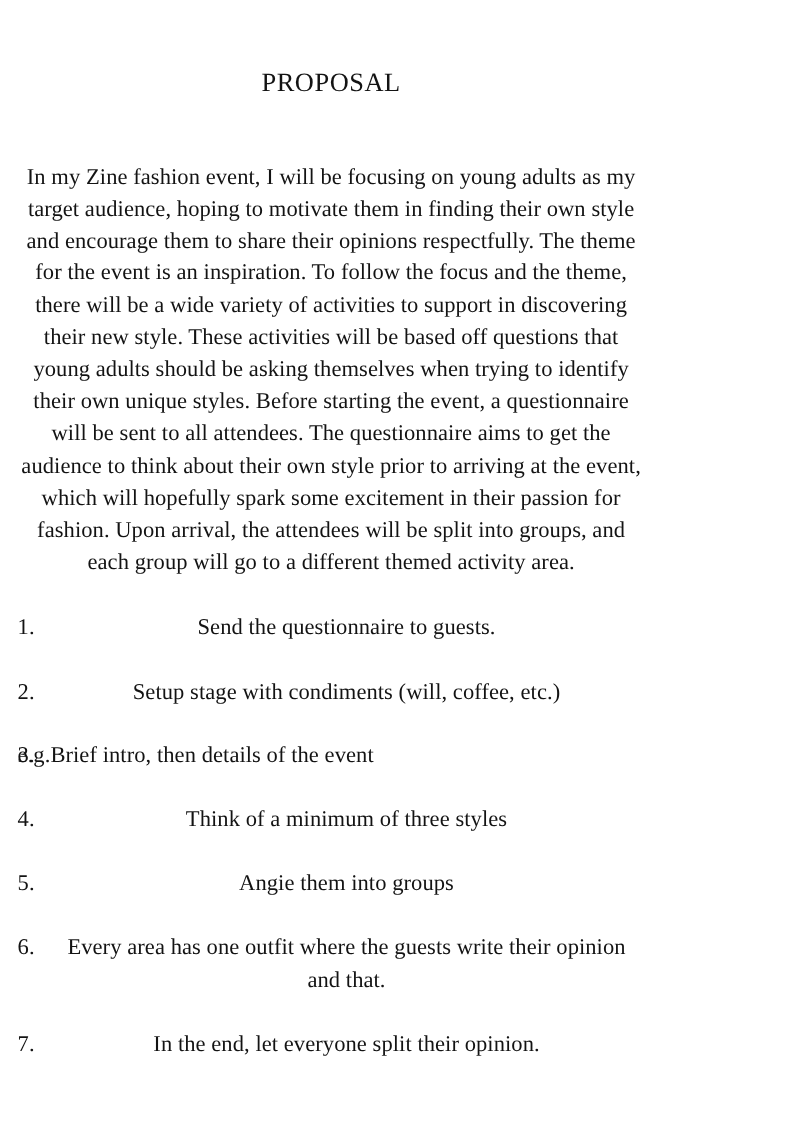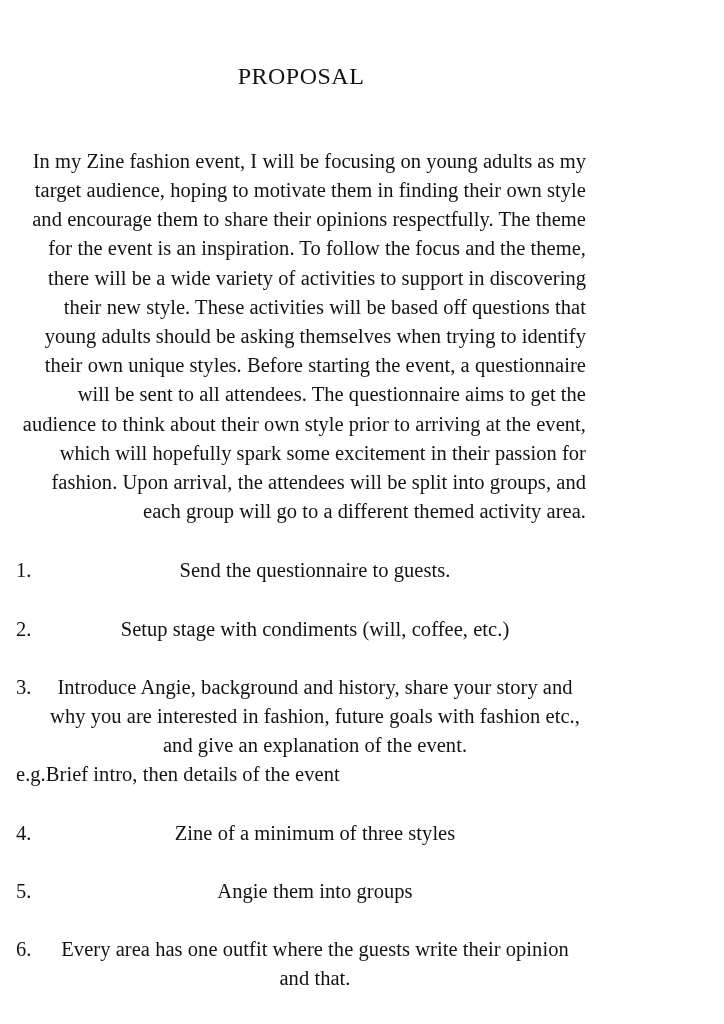--- a/index.html
+++ b/index.html
@@ -25,21 +25,21 @@
     text-align: center;
     font-size: 24px;
     font-weight: 400;
     letter-spacing: 0.5px;
     margin: 0 0 56px 0;
     line-height: 1.2;
   }
   .body-paragraph {
     font-size: 20.5px;
     line-height: 29.2px;
-    text-align: right;
+    text-align: center;
     margin: 0 0 30px 0;
     letter-spacing: 0.05px;
   }
   .numbered-list {
     list-style: none;
     margin: 0;
     padding: 0;
   }
   .list-item {
     font-size: 20.5px;
@@ -77,26 +77,25 @@
     <li class="list-item">
       <span class="marker">1.</span>
       <span class="item-text">Send the questionnaire to guests.</span>
     </li>
     <li class="list-item">
       <span class="marker">2.</span>
       <span class="item-text">Setup stage with condiments (will, coffee, etc.)</span>
     </li>
     <li class="list-item">
       <span class="marker">3.</span>
-      <span class="item-text">Introduce Angie, background and history, share your story and why you are interested in fashion, future goals with fashion etc., and give an explanation of the event.</span>
       <span class="item-extra">e.g.Brief intro, then details of the event</span>
     </li>
     <li class="list-item">
       <span class="marker">4.</span>
-      <span class="item-text">Zine of a minimum of three styles</span>
+      <span class="item-text">Think of a minimum of three styles</span>
     </li>
     <li class="list-item">
       <span class="marker">5.</span>
       <span class="item-text">Angie them into groups</span>
     </li>
     <li class="list-item">
       <span class="marker">6.</span>
       <span class="item-text">Every area has one outfit where the guests write their opinion and that.</span>
     </li>
     <li class="list-item">

